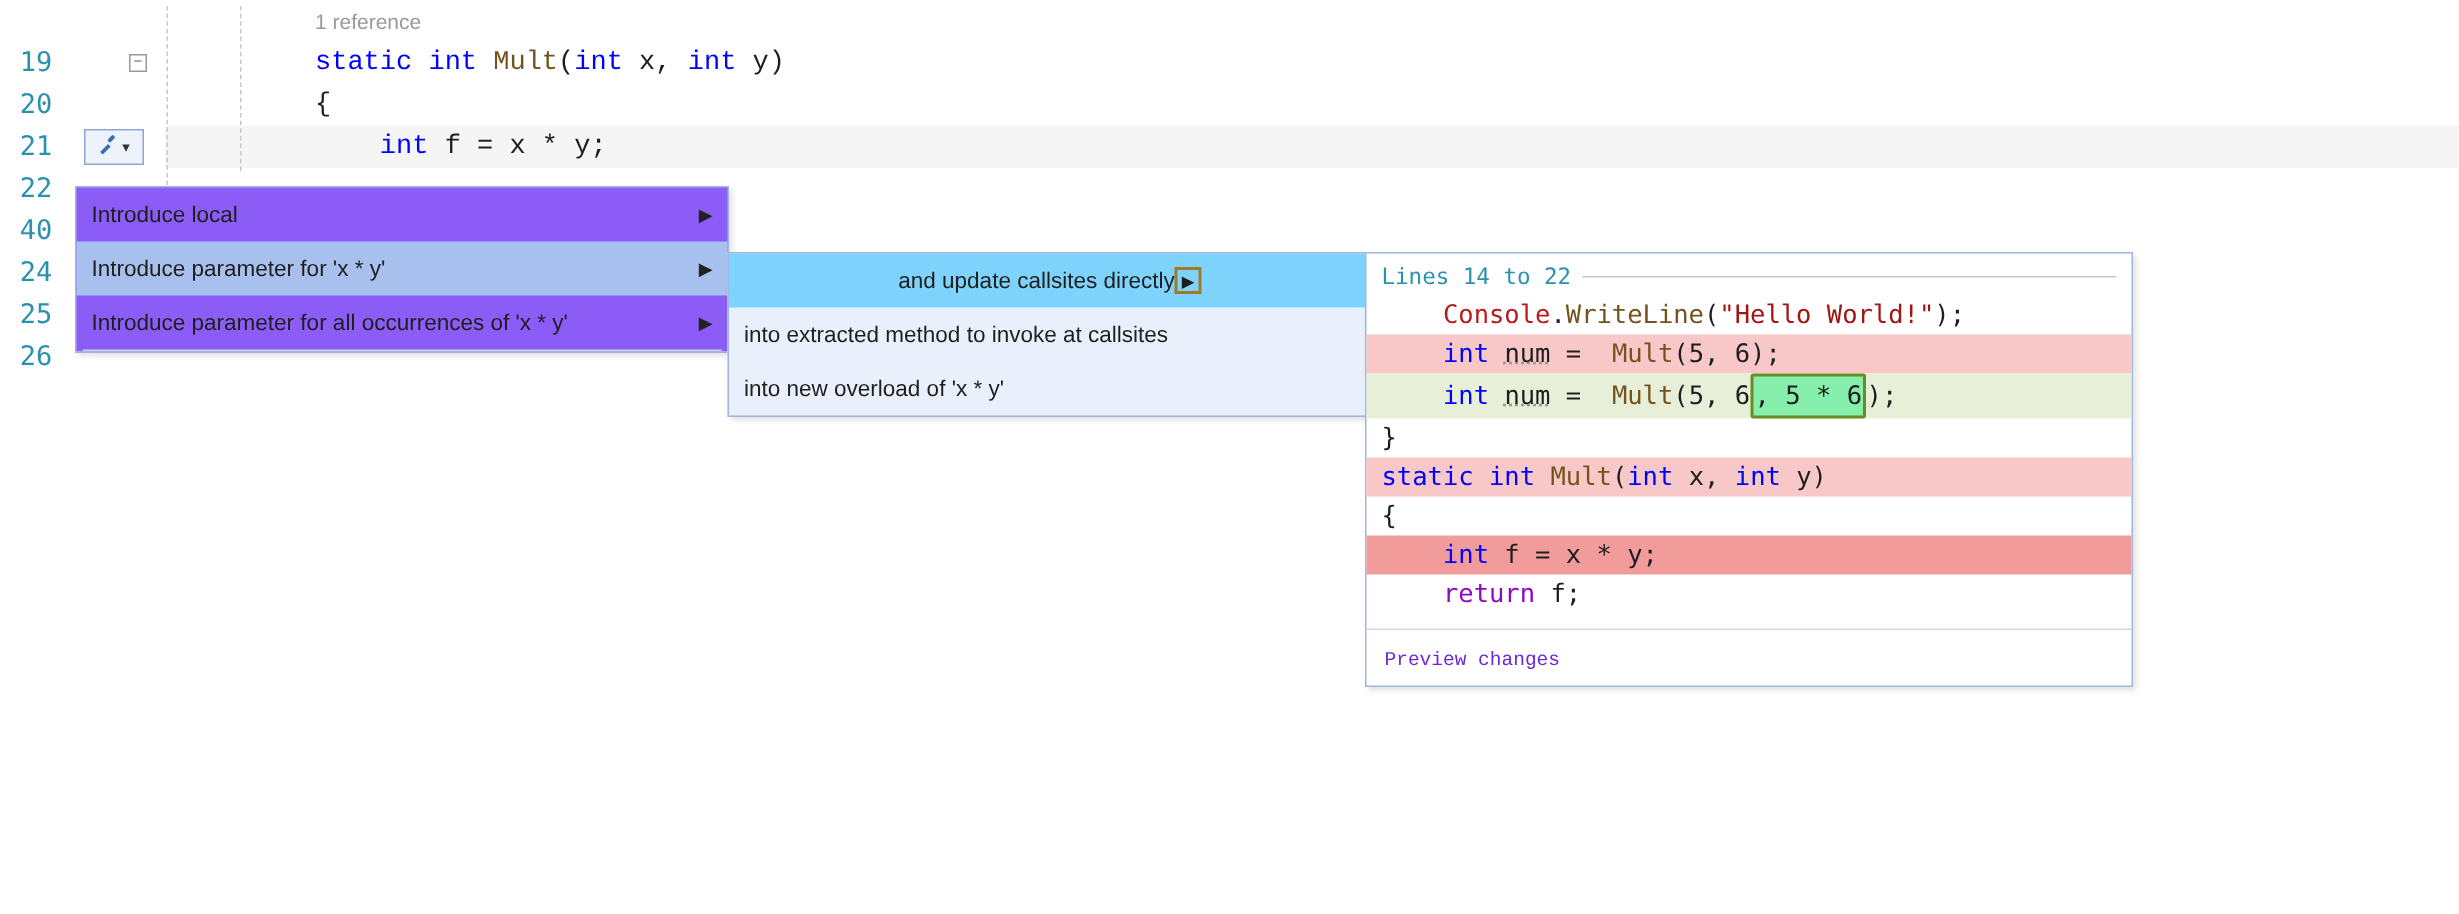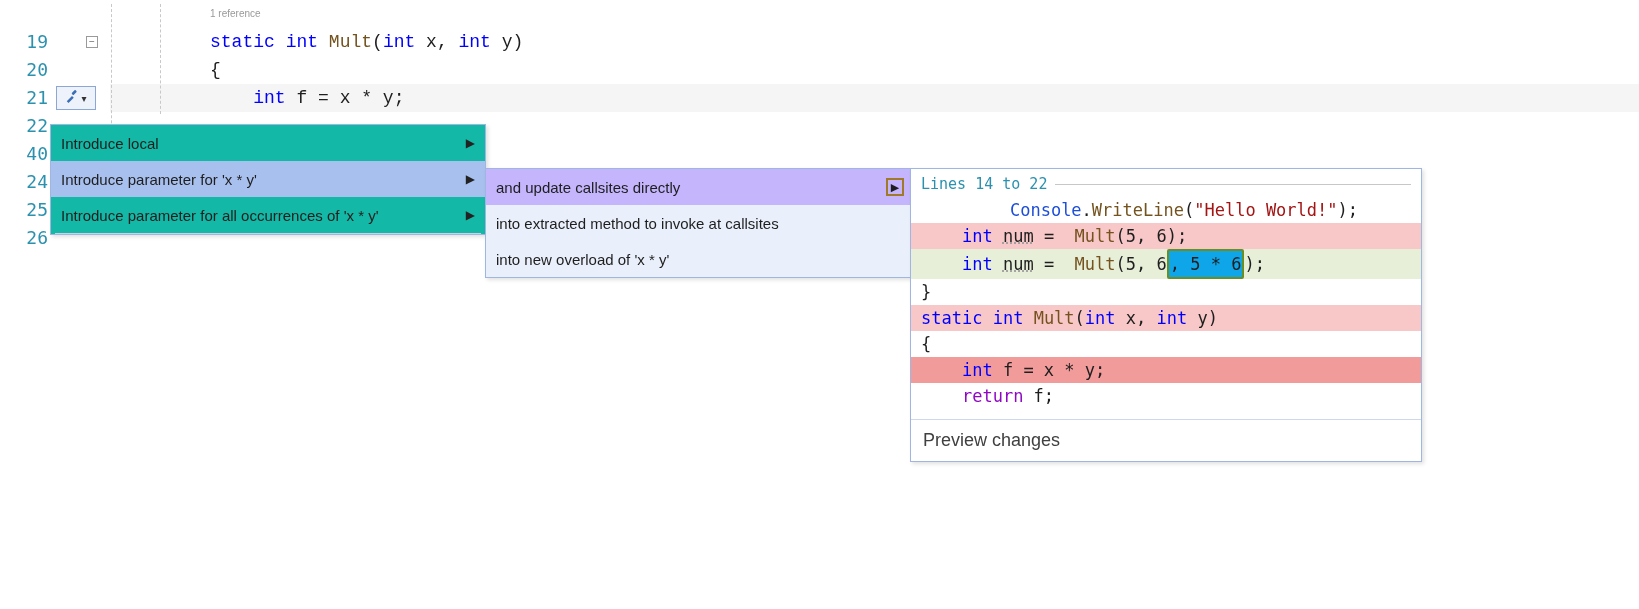--- a/index.html
+++ b/index.html
@@ -18,21 +18,21 @@
   
   .editor {
     position: absolute;
     left: 0; top: 0;
     width: 1639px;
   }
   .gutter {
     position: absolute;
     left: 0; top: 0;
     width: 54px;
-    text-align: right;
+    text-align: center;
     color: #2b91af;
     font-family: Consolas, monospace;
     font-size: 18px;
   }
   .gutter .ln {
     height: 28px;
     line-height: 28px;
     padding-right: 6px;
   }
   .fold-col {
@@ -72,21 +72,21 @@
     top: 0;
   }
   .codeline {
     height:28px;
     line-height:28px;
     white-space: pre;
   }
   .codelens {
     color:#999;
     font-family:"Segoe UI",sans-serif;
-    font-size:10px;
+    font-size:14px;
     padding-left: 100px;
   }
   .highlight-line {
     position:absolute;
     left:110px;
     right:0;
     top:84px;
     height:28px;
     background:#f5f5f5;
   }
@@ -103,21 +103,21 @@
     display:flex; align-items:center; justify-content:center;
     gap:2px;
   }
   .bulb svg { width:14px; height:14px; }
   .bulb .caret { font-size:10px; color:#333; }
   
   .menu1 {
     position:absolute;
     left:50px; top:124px;
     width:436px;
-    background:#14b8a6;
+    background:#8b5cf6;
     border:1px solid #9fb6e0;
     box-shadow:2px 2px 4px rgba(0,0,0,0.12);
     font-size:15px;
   }
   .menu1 .mi {
     height:36px;
     display:flex; align-items:center;
     padding:0 10px;
     justify-content:space-between;
     cursor:default;
@@ -141,21 +141,21 @@
     box-shadow:2px 2px 4px rgba(0,0,0,0.12);
     font-size:15px;
   }
   .menu2 .mi {
     height:36px;
     display:flex; align-items:center;
     padding:0 10px;
     justify-content:space-between;
     cursor:default;
   }
-  .menu2 .mi.sel { background:#c4b5fd; }
+  .menu2 .mi.sel { background:#7dd3fc;justify-content:center; }
   .menu2 .arrowbox {
     width:18px;height:18px;
     border:2px solid #a07a28;
     display:flex;align-items:center;justify-content:center;
     font-size:11px;
     margin-right:-4px;
   }
   
   .preview {
     position:absolute;
@@ -187,38 +187,38 @@
   .preview .pl {
     white-space:pre;
     padding-left:10px;
   }
   .del { background:#f8c7c7; }
   .delStrong { background:#f19b9b; }
   .ins { background:#e7efd9; }
   .insBox {
     display:inline-block;
     border:2px solid #6b8e23;
-    background:#0ea5e9;
+    background:#86efac;
     border-radius:2px;
     padding:0 1px;
   }
   .str { color:#a31515; }
   .kw2 { color:#0000ff; }
-  .cls { color:#1d4ed8;margin-left:48px; }
+  .cls { color:#b91c1c; }
   .mname{ color:#74531f; }
   .ret { color:#8f08c4; }
   .preview .footer {
     border-top:1px solid #cfd8ea;
     padding:10px 12px;
   }
   .preview .footer a {
-    color:#404040;
+    color:#6d28d9;
     text-decoration:none;
-    font-family:Liberation Sans, sans-serif;
-    font-size:18px;
+    font-family:Liberation Mono, monospace;
+    font-size:13px;
   }
 </style>
 </head>
 <body>
 
 <div class="editor">
   <div class="highlight-line"></div>
   <div class="gutter">
     <div class="ln" style="margin-top:28px;">19</div>
     <div class="ln">20</div>

